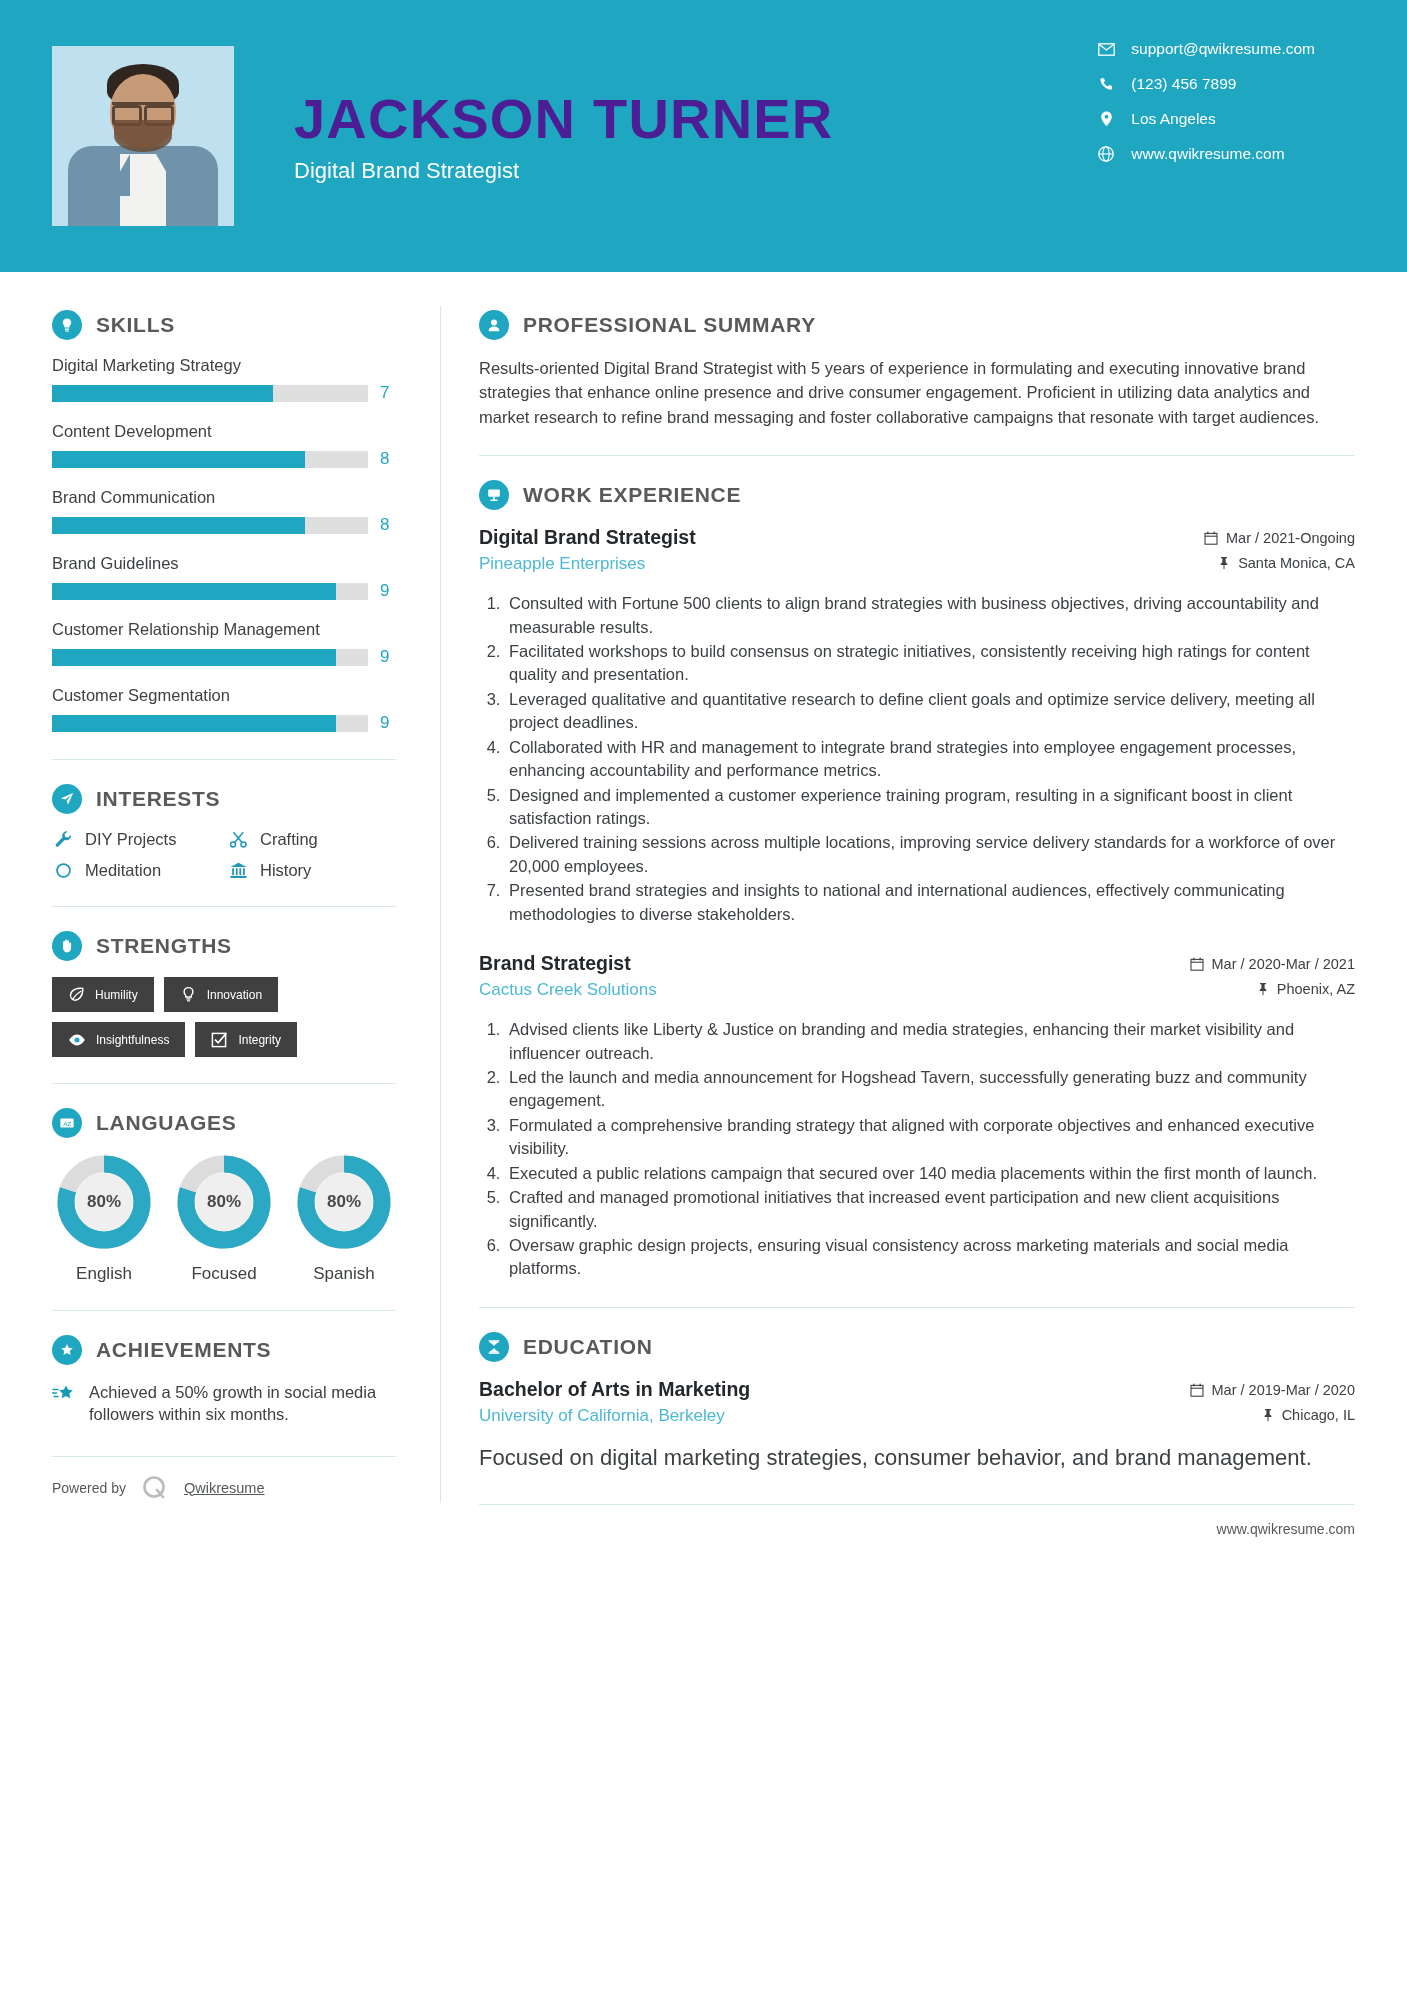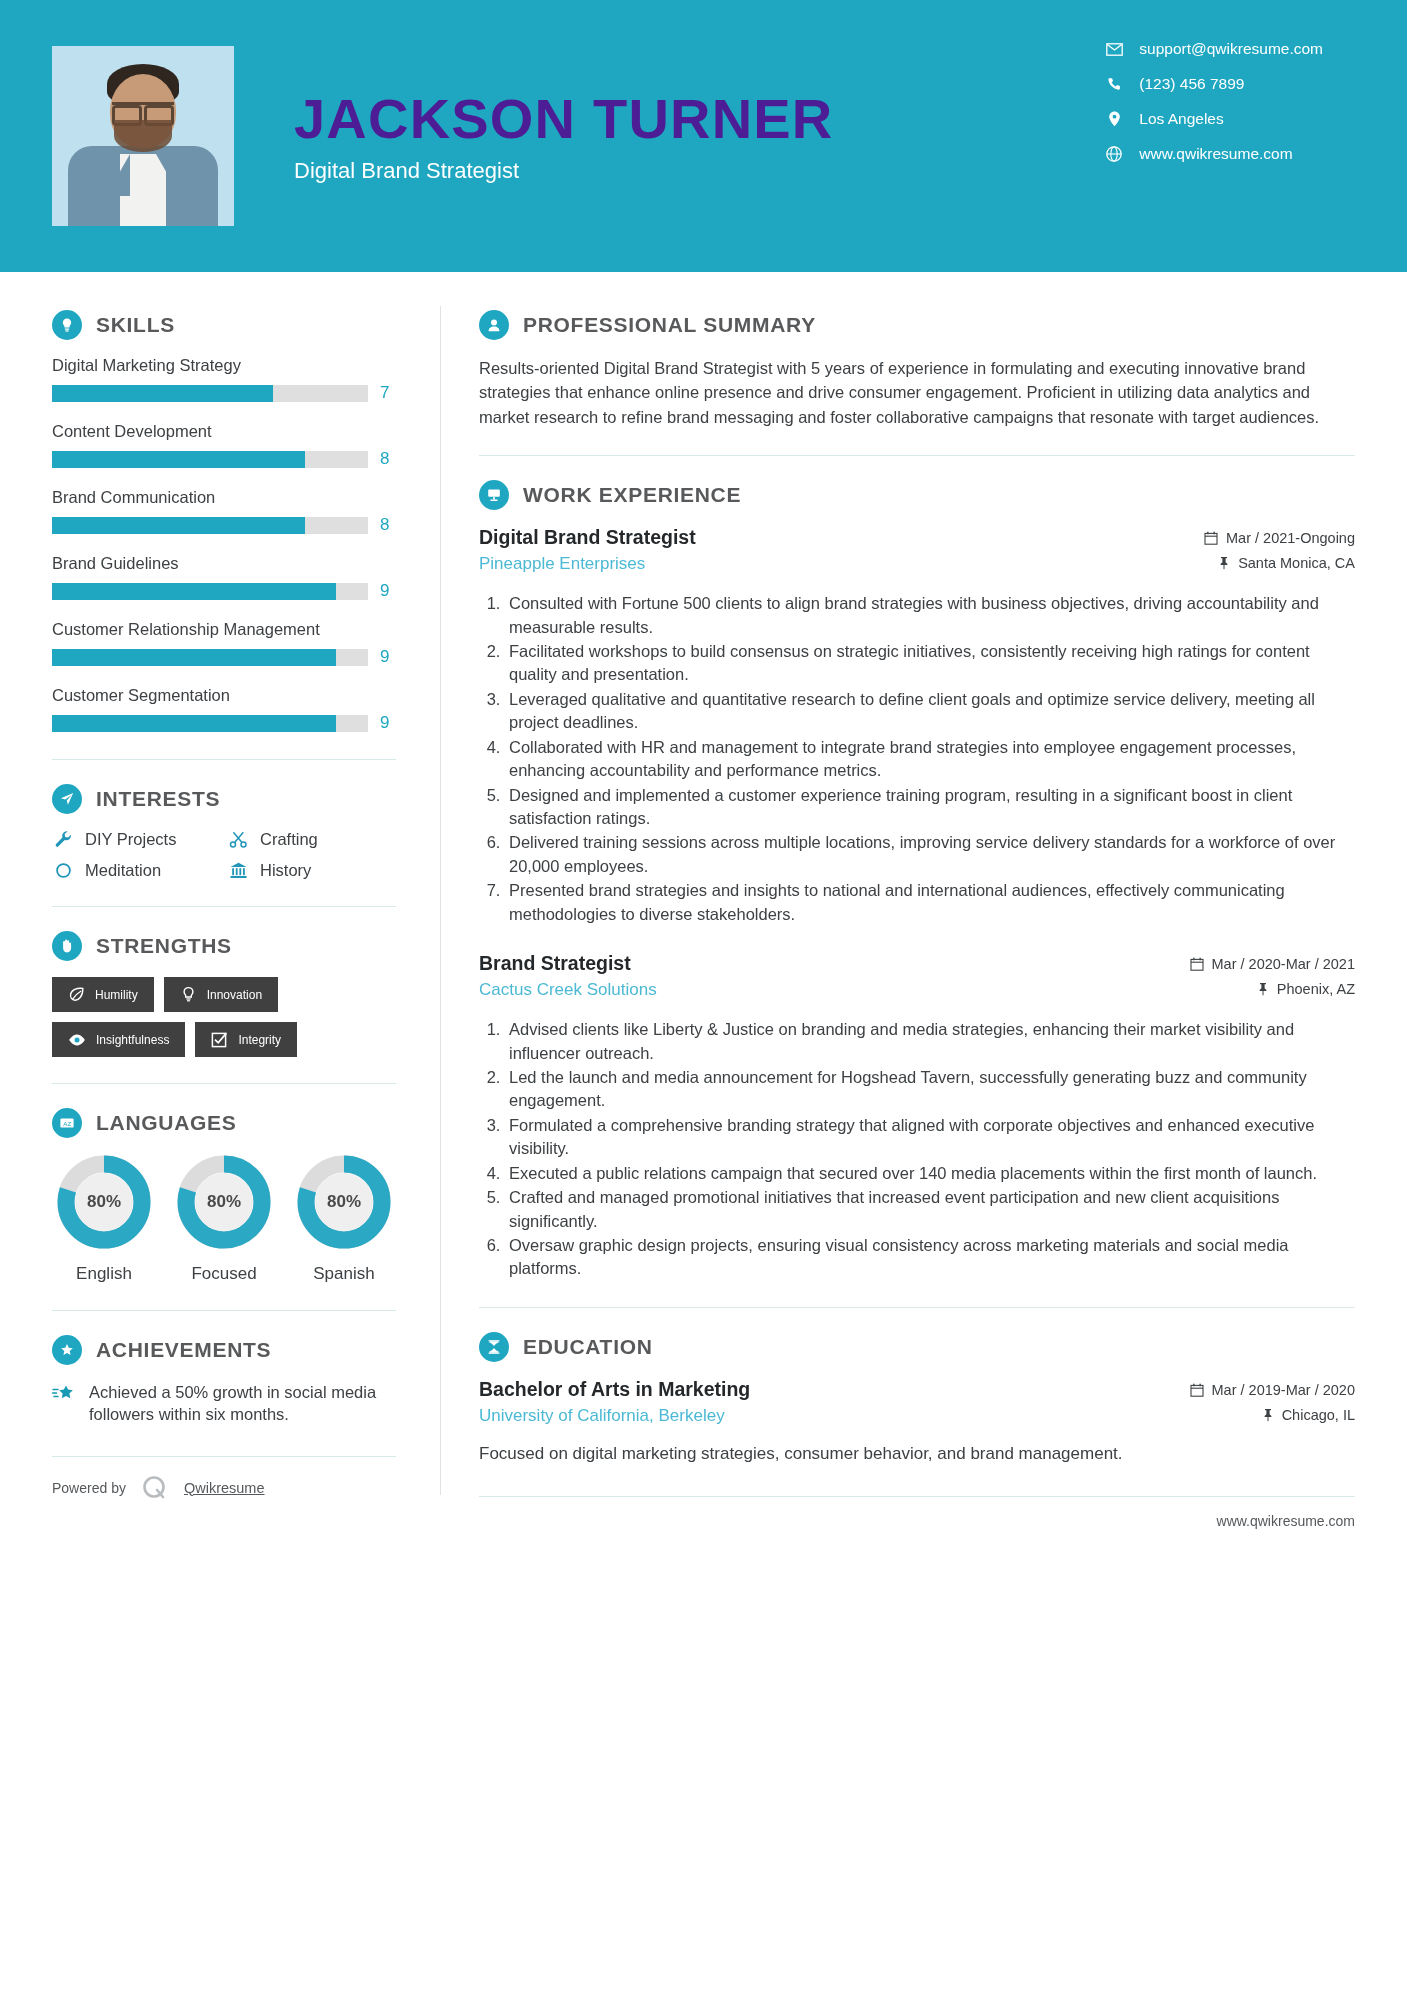--- a/index.html
+++ b/index.html
@@ -119,21 +119,21 @@
   }
   .role {
     font-size: 22px;
     color: #ffffff;
     margin-top: 8px;
     font-weight: normal;
   }
 
   .contact {
     position: absolute;
-    right: 84px;
+    right: 92px;
     top: 40px;
     display: flex;
     flex-direction: column;
     gap: 17px;
     justify-content: space-between;
   }
   .contact-row {
     display: flex;
     align-items: center;
     color: #ffffff;
@@ -369,21 +369,21 @@
   }
   ol.bullets li {
     font-size: 16.5px;
     line-height: 1.42;
     color: #3d4144;
     margin-bottom: 1px;
     padding-left: 4px;
   }
 
   .edu-desc {
-    font-size: 17px;
+    font-size: 22px;
     line-height: 1.45;
     color: #3d4144;
     margin-top: 10px;
   }
 
   .footer-right {
     text-align: right;
     font-size: 14px;
     color: #55595c;
     margin-top: 6px;

